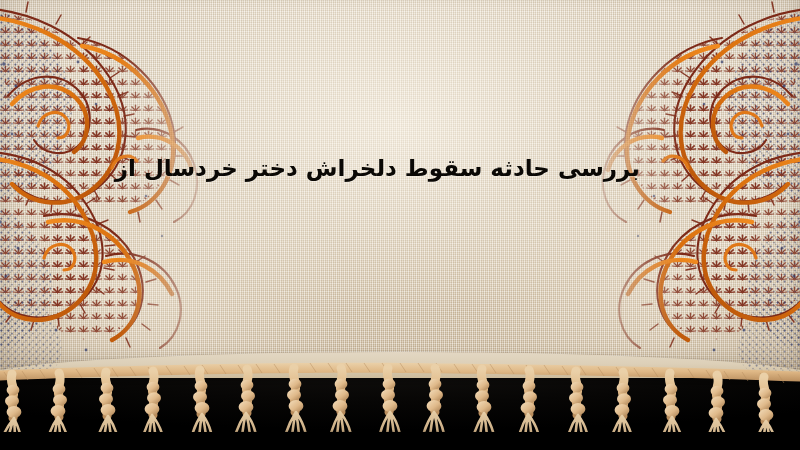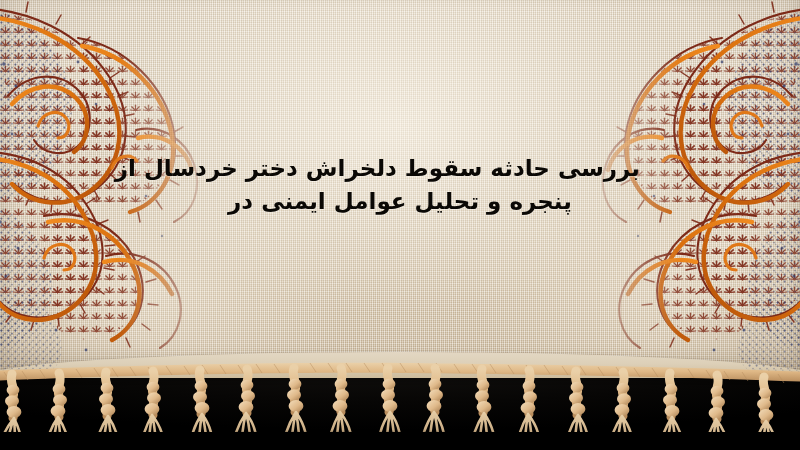--- a/index.html
+++ b/index.html
@@ -298,21 +298,20 @@
             <circle cx="100" cy="350" r="1.4"></circle>
           <circle cx="160" cy="196" r="1.3"></circle>
             <circle cx="176" cy="236" r="1.2"></circle>
         </g>
       </g>
     </svg>
   </div>
 
   <div class="title-block">
     <span class="title-line">بررسی حادثه سقوط دلخراش دختر خردسال از</span>
-    <span class="title-line">پنجره و تحلیل عوامل ایمنی در</span>
   </div>
 
   <div class="fringe">
     <svg viewBox="0 0 800 90" xmlns="http://www.w3.org/2000/svg">
       <defs>
         <linearGradient id="ropeG" x1="0" y1="0" x2="0" y2="1">
           <stop offset="0%" stop-color="#ead0a8"></stop>
           <stop offset="45%" stop-color="#dfb886"></stop>
           <stop offset="100%" stop-color="#b98d5d"></stop>
         </linearGradient>

